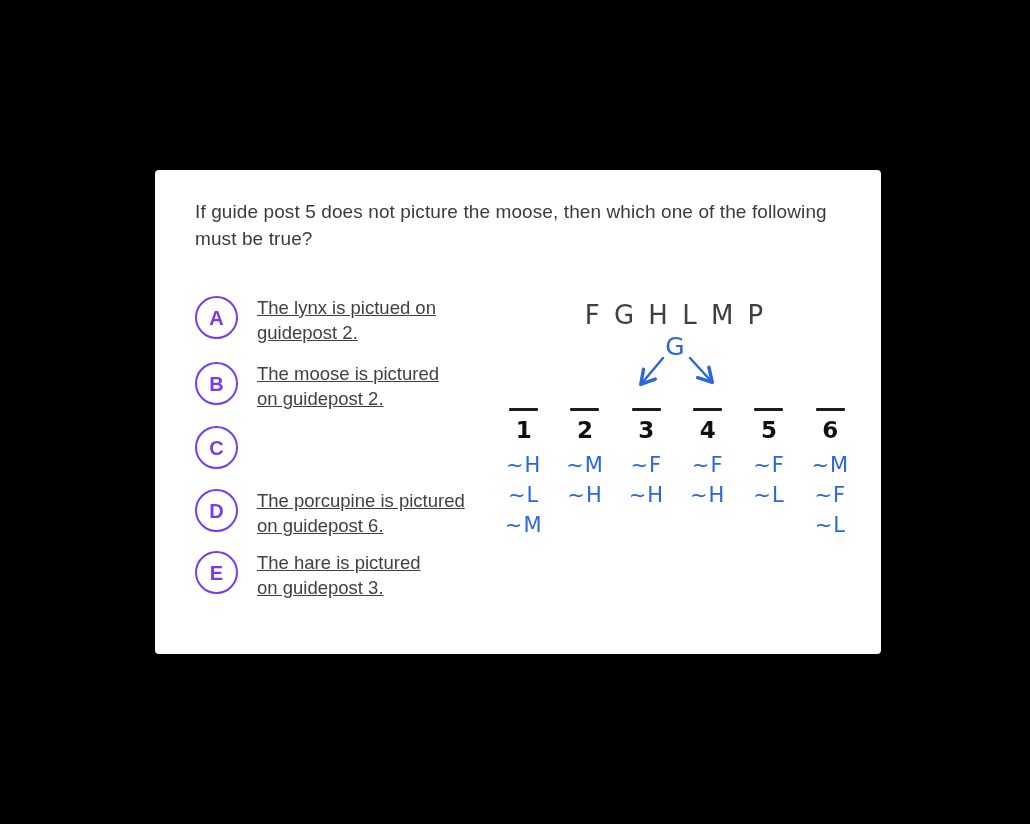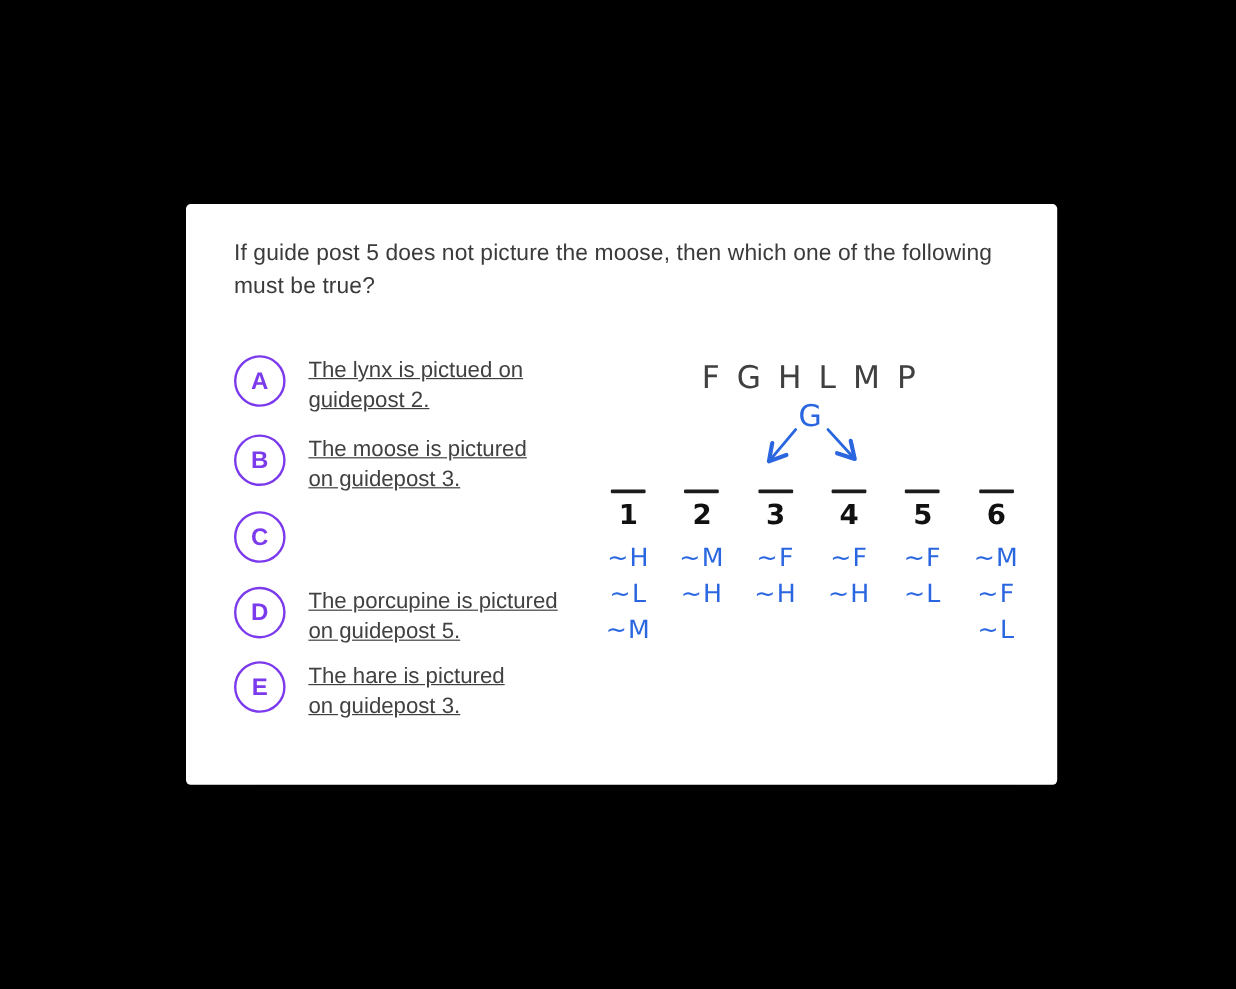--- a/index.html
+++ b/index.html
@@ -73,33 +73,33 @@
           <span>A</span>
         </div>
         <div class="answer-text">The lynx is pictued on
 guidepost 2.</div>
       </div>
       <div class="answer-row row-b">
         <div class="bubble">
           <span>B</span>
         </div>
         <div class="answer-text">The moose is pictured
-on guidepost 3.</div>
+on guidepost 2.</div>
       </div>
       <div class="answer-row row-c">
         <div class="bubble">
           <span>C</span>
         </div>
       </div>
       <div class="answer-row row-d">
         <div class="bubble">
           <span>D</span>
         </div>
         <div class="answer-text">The porcupine is pictured
-on guidepost 5.</div>
+on guidepost 6.</div>
       </div>
       <div class="answer-row row-e">
         <div class="bubble">
           <span>E</span>
         </div>
         <div class="answer-text">The hare is pictured
 on guidepost 3.</div>
       </div>
     </div>
 

